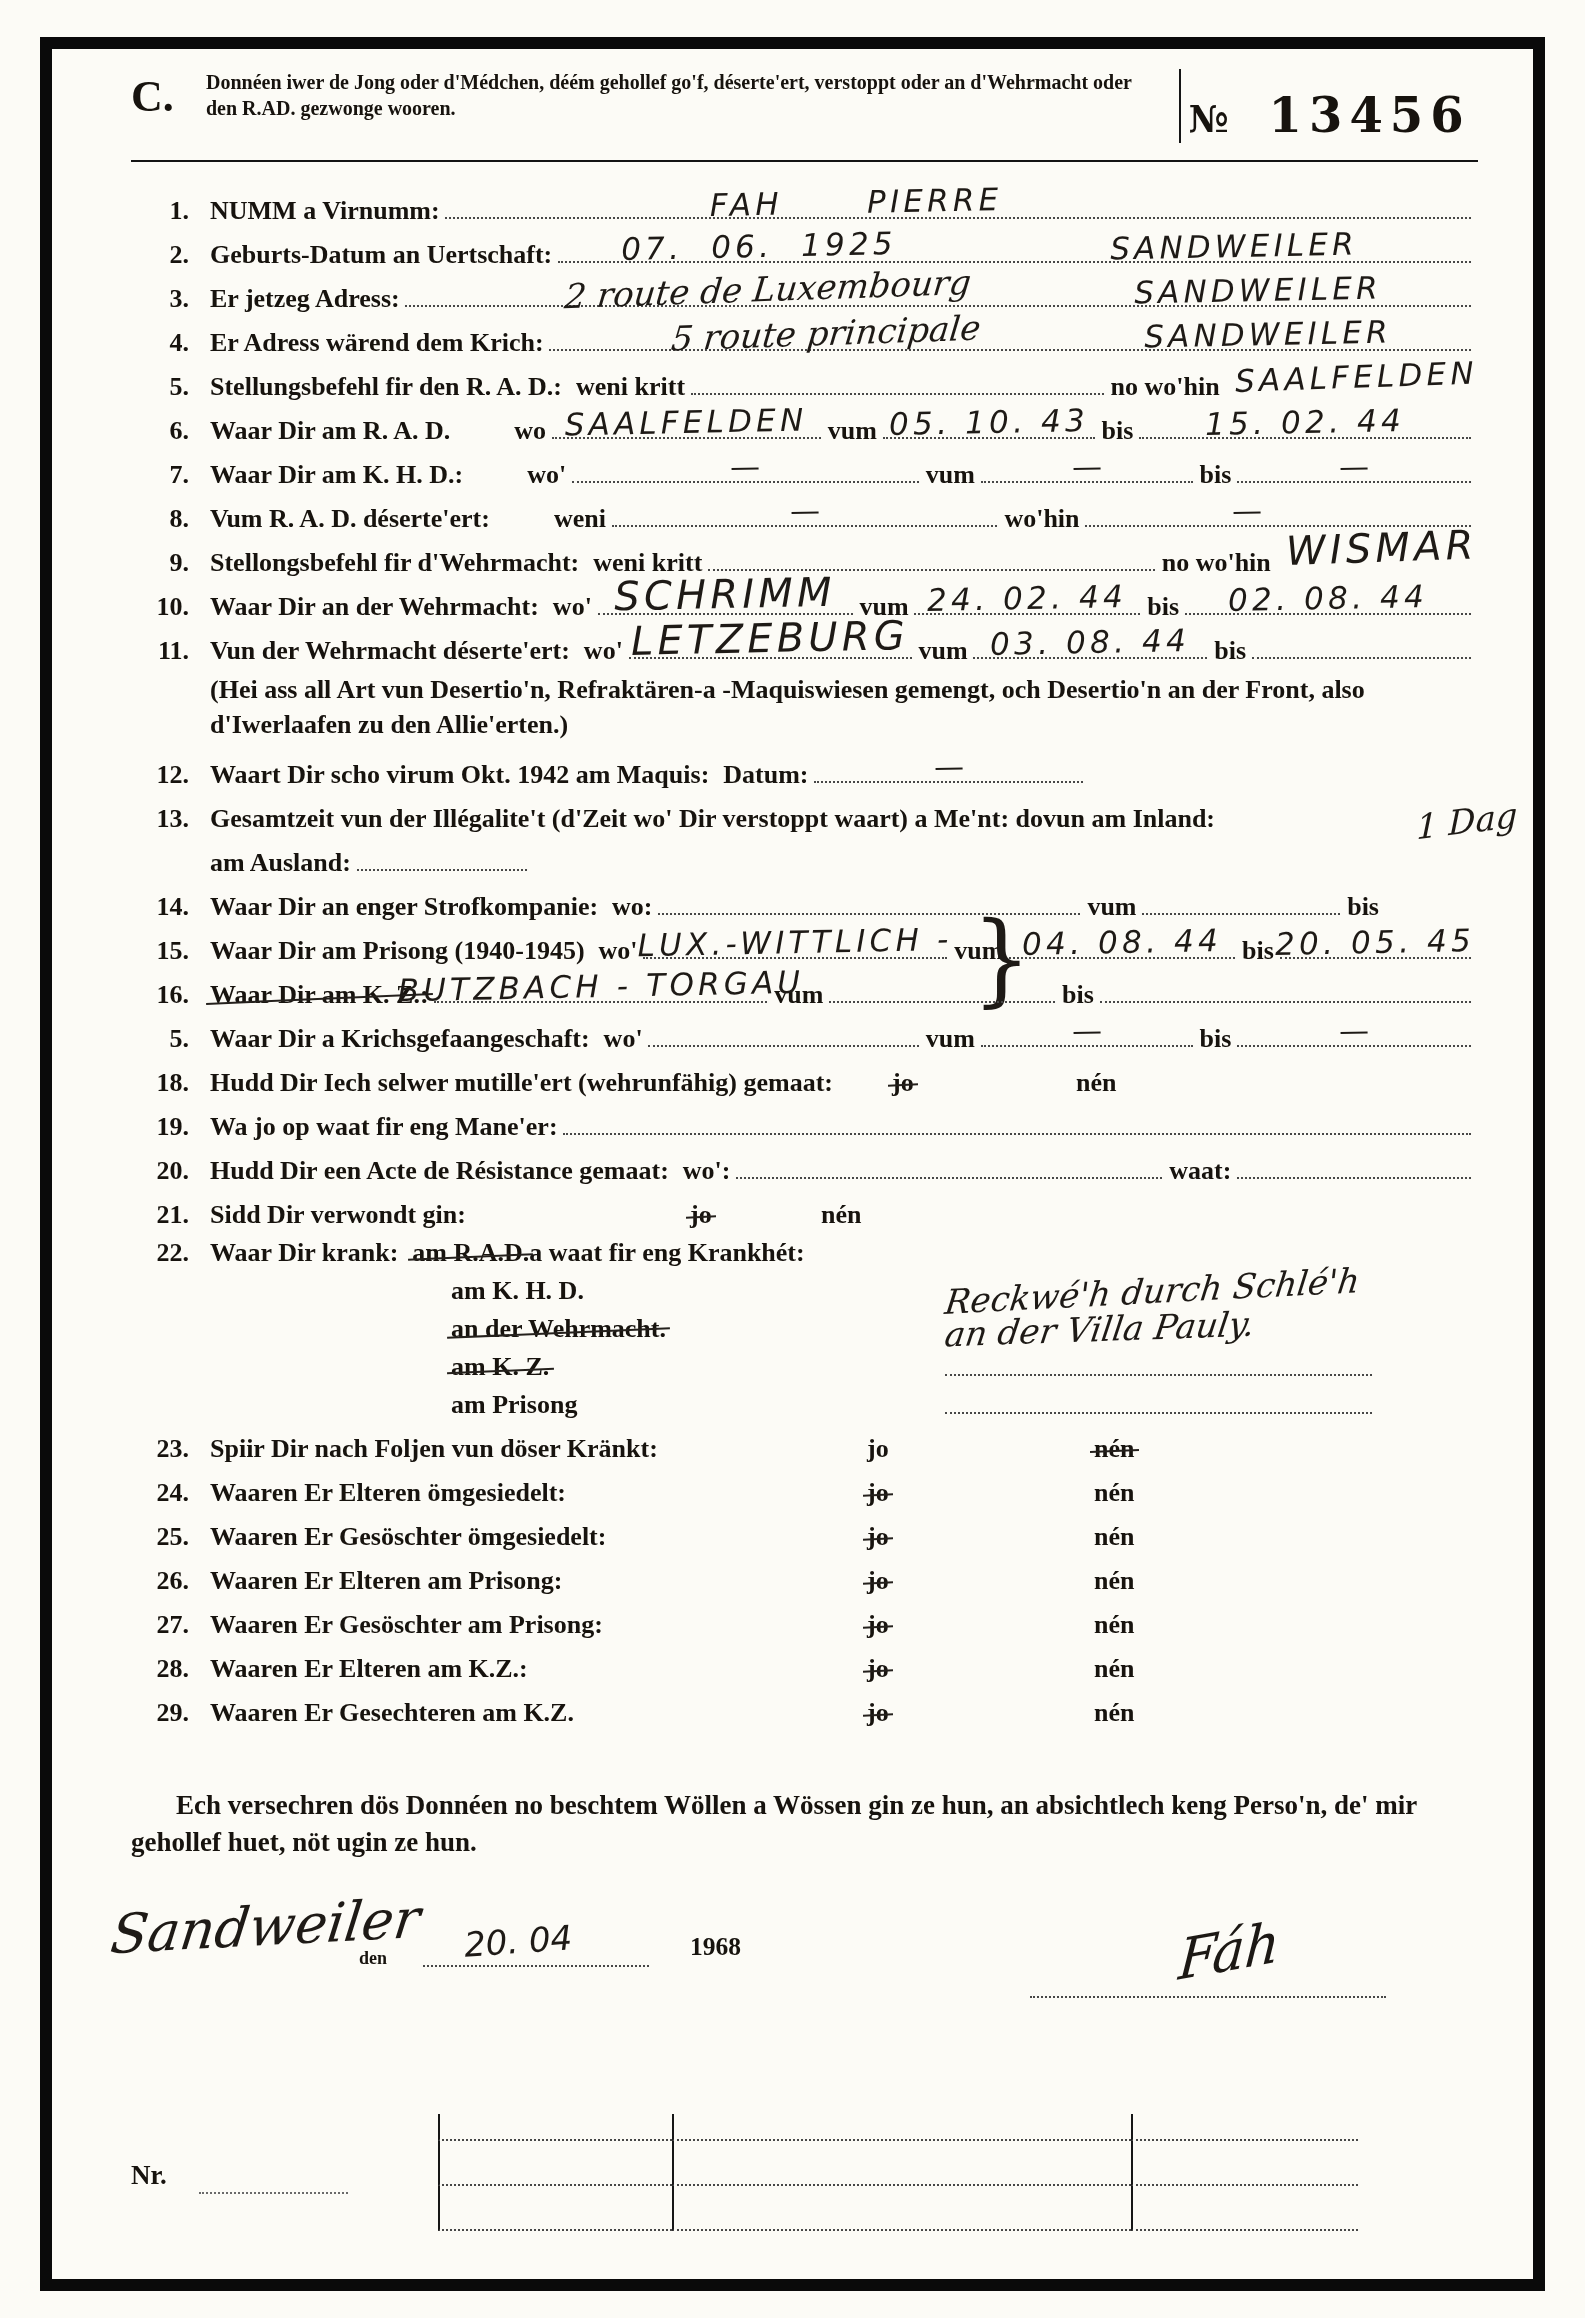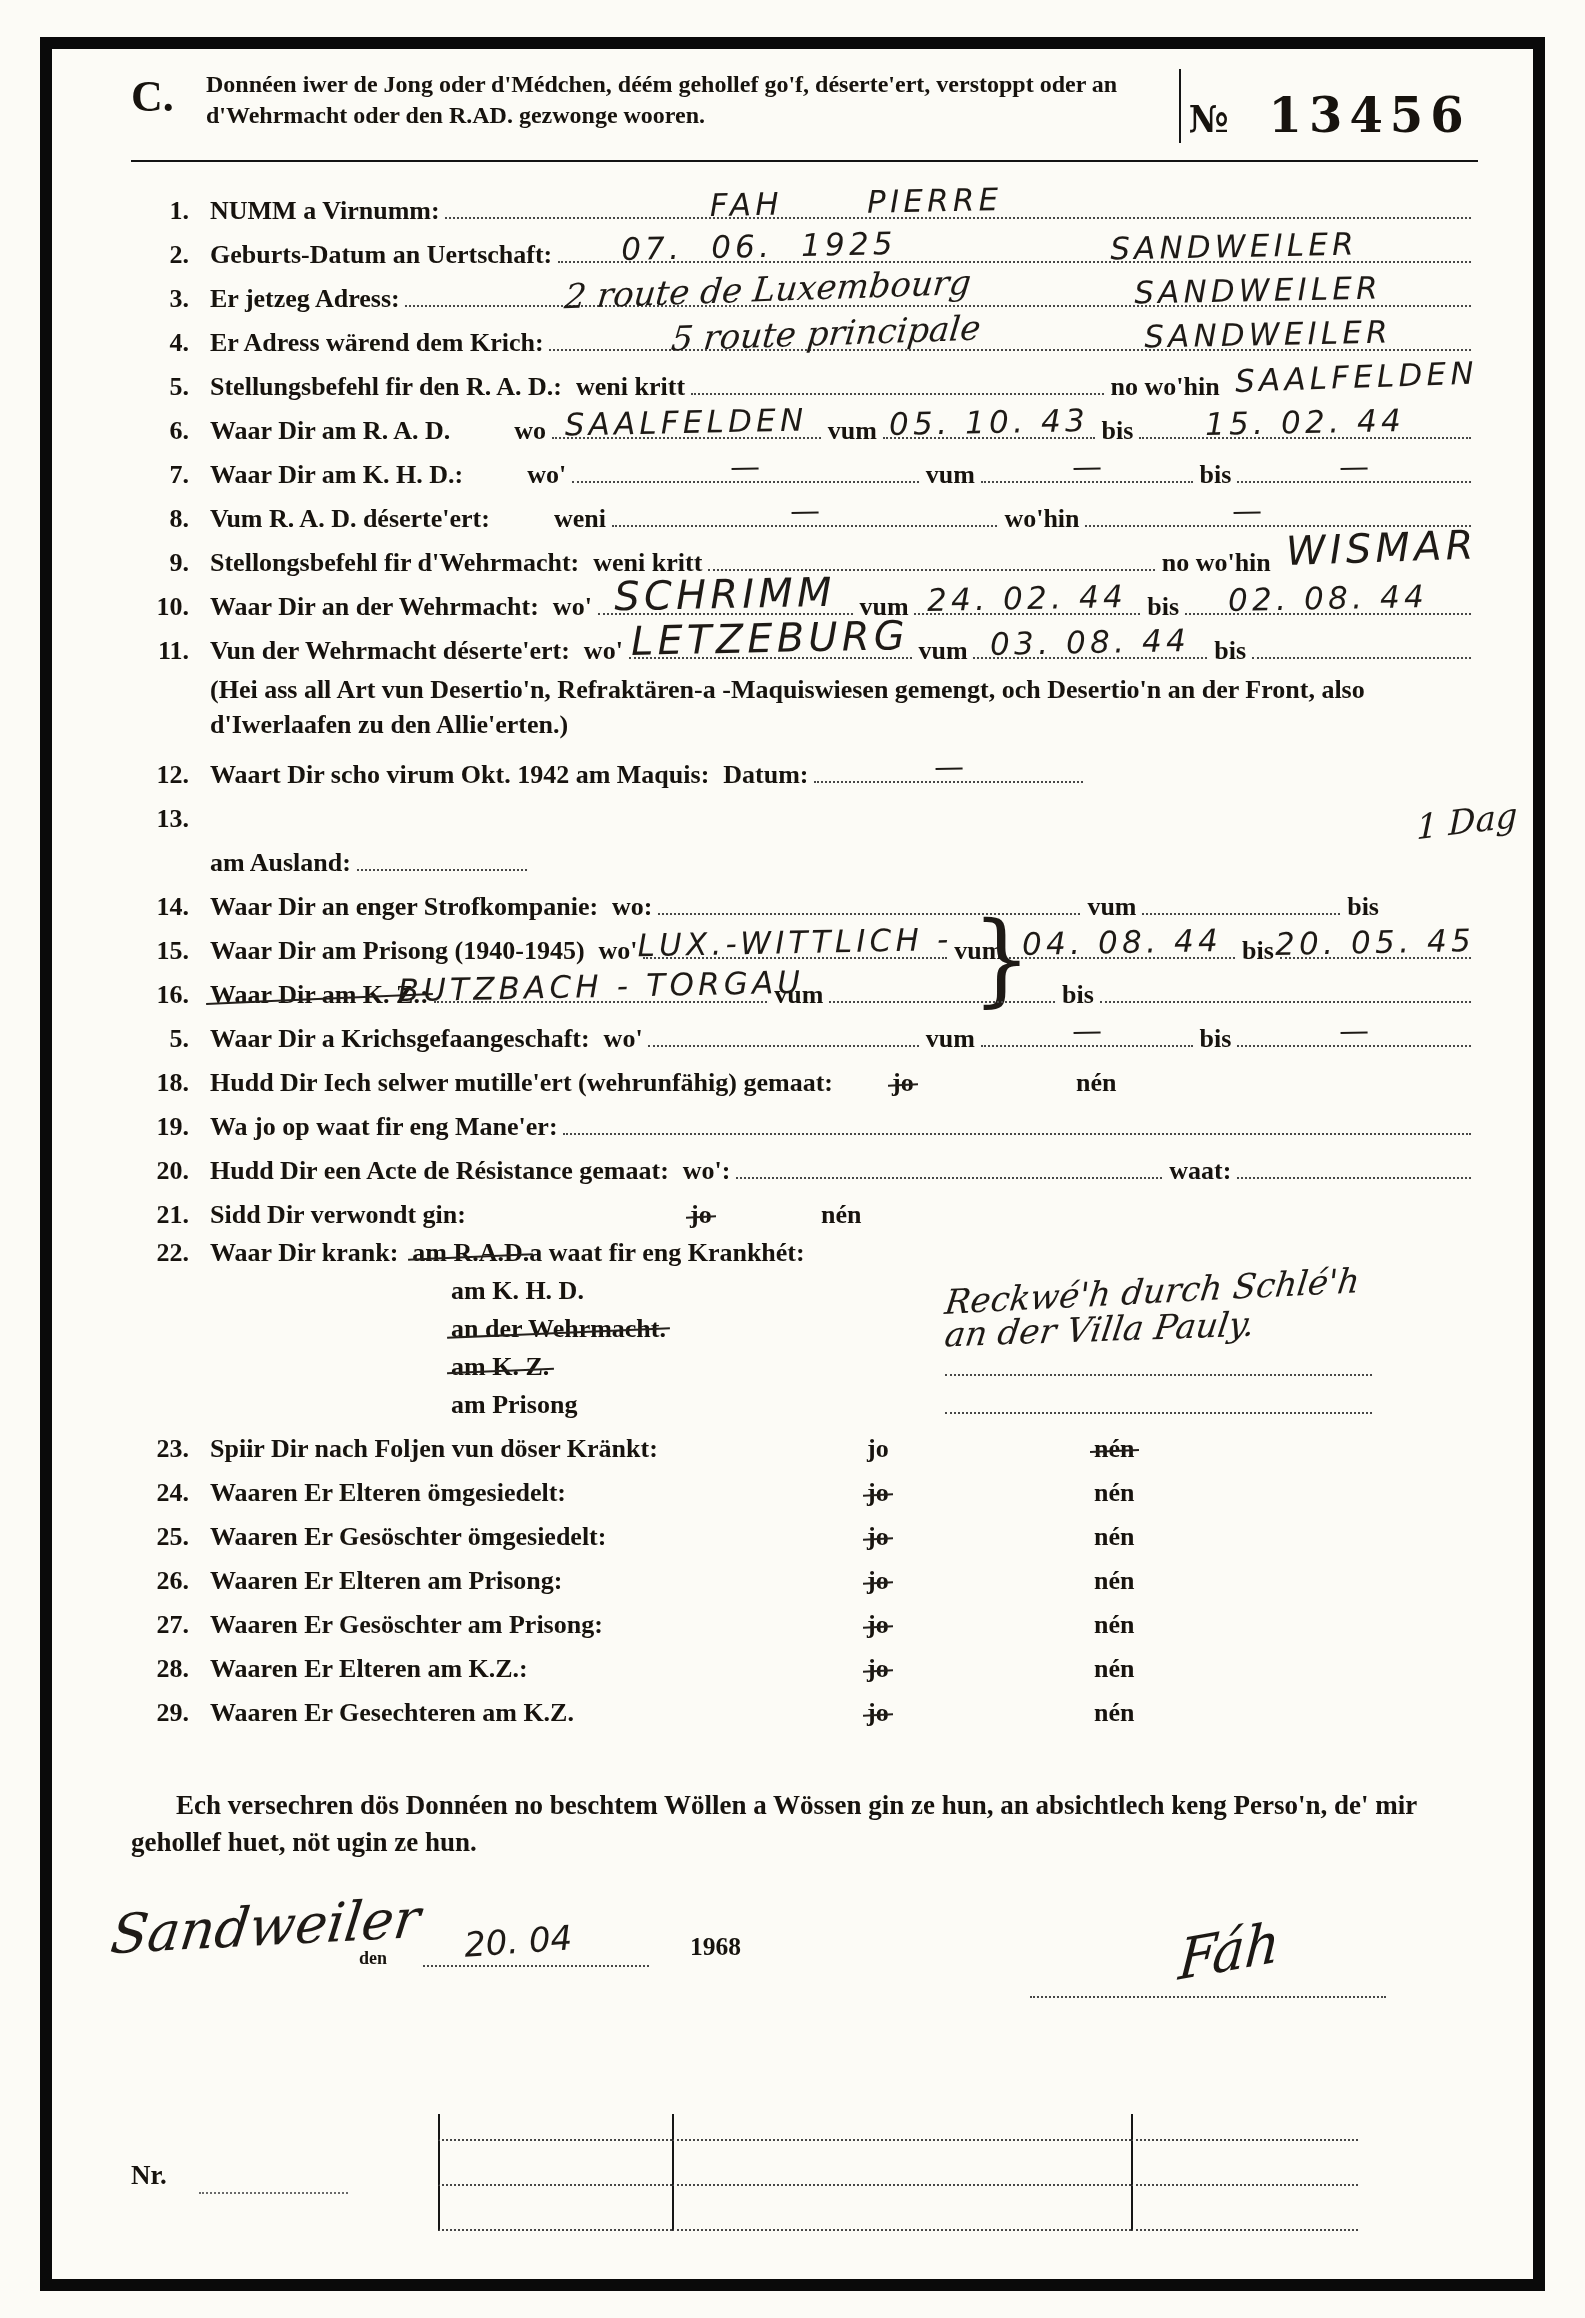--- a/index.html
+++ b/index.html
@@ -10,21 +10,21 @@
   }
   .frame {
     position:absolute; top:37px; left:40px; right:40px; bottom:28px;
     border:12px solid #0a0a0a;
   }
   .content { position:absolute; top:20px; left:79px; right:55px; bottom:0; }
 
   
   .header { position:relative; display:flex; align-items:flex-start; }
   .c-label { width:75px; font-size:44px; line-height:1; padding-top:5.7px; font-weight:bold; }
-  .desc { flex:1; font-size:24px; line-height:1.3; padding-right:21px; max-width:984px; }
+  .desc { flex:1; font-size:20px; line-height:1.3; padding-right:21px; max-width:984px; }
   .vline { border-left:2.1px solid #161616; align-self:stretch; }
   .no-block { width:297px; display:flex; justify-content:center; align-items:baseline; gap:40px; padding-top:18.4px; font-family:"DejaVu Serif", serif; }
   .no-sym { font-size:37px; }
   .no-val { font-size:48px; letter-spacing:7px; }
   .hrule { border:none; border-top:2.8px solid #141414; margin:17px 0 0 0; }
 
   
   .rows { margin-top:24px; }
   .row { position:relative; display:flex; align-items:flex-end; height:44px; font-size:26px; }
   .row.h54 { height:38px; }
@@ -239,20 +239,21 @@
           <span class="t">Waart Dir scho virum Okt. 1942 am Maquis:</span>
           <span class="t ml20">Datum:</span>
           <span class="dots fw380">
             <span class="hw dash">—</span>
           </span>
           <span class="sp"></span>
         </div>
 
         <div class="row">
           <span class="num">13.</span>
+          <span class="t">Gesamtzeit vun der Illégalite't (d'Zeit wo' Dir verstoppt waart) a Me'nt: dovun am Inland:</span>
           <span class="freehw cur" style="right:-40px; bottom:0; transform:rotate(-7deg) skewX(-8deg);">1 Dag</span>
         </div>
         <div class="row">
           <span class="num"></span>
           <span class="t">am Ausland:</span>
           <span class="dots fw240"></span>
           <span class="sp"></span>
         </div>
 
         <div class="row">

